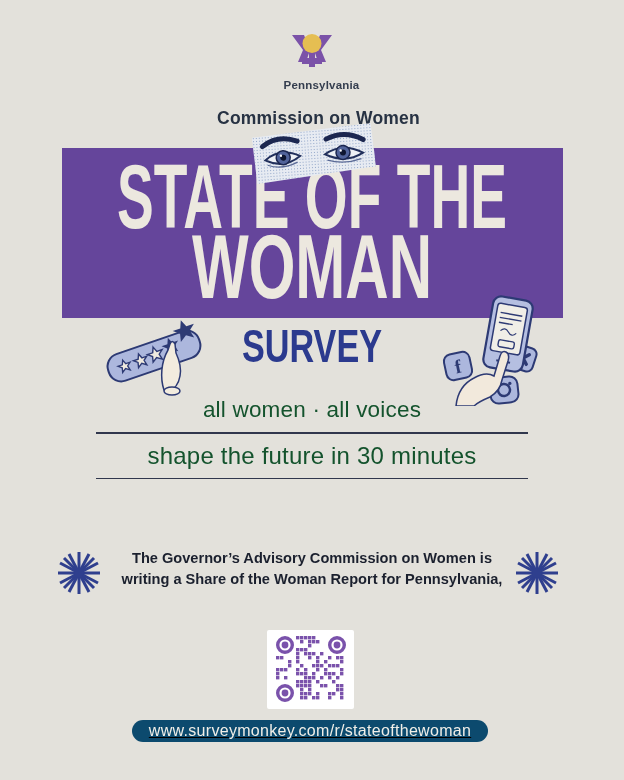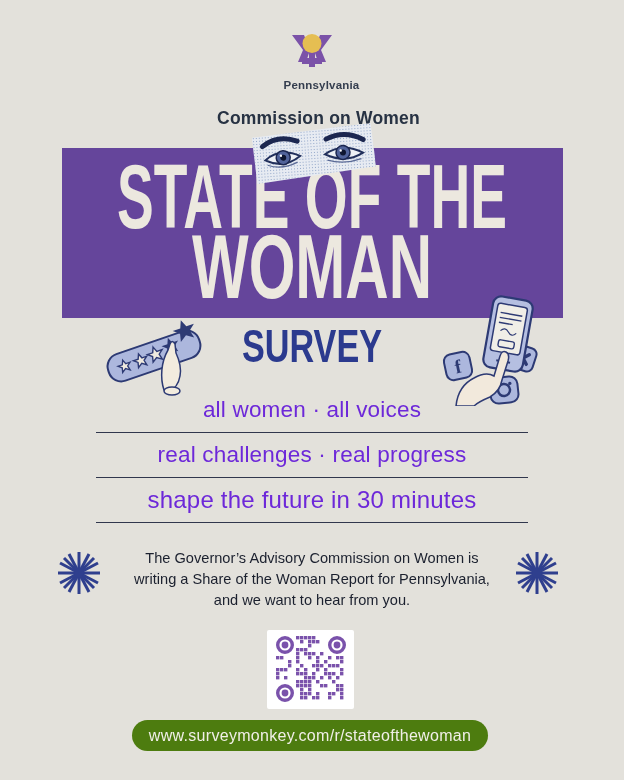--- a/index.html
+++ b/index.html
@@ -24,34 +24,34 @@
         background-size:3px 3px;
         clip-path:polygon(0 12%,98% 0,100% 82%,2% 100%);}
 
   .decor{z-index:2;}
   .survey-svg{left:212px;top:322px;z-index:2;}
   .survey-svg text{font-family:"Liberation Sans",sans-serif;font-weight:700;fill:#2B3A8E;}
 
   
   .taglines{left:0;right:0;top:388px;}
   .tag-row{height:44px;display:flex;align-items:center;justify-content:center;
-           font-size:22.5px;color:#6d28d9;letter-spacing:.2px;}
+           font-size:22.5px;color:#14532d;letter-spacing:.2px;}
   .tag-row.big{font-size:24px;}
   .tag-divider{width:432px;margin:0 auto;border:0;border-top:1.6px solid #31374D;}
 
   
-  .description{left:0;right:0;top:548px;text-align:center;font-size:14.6px;font-weight:400;
+  .description{left:0;right:0;top:548px;text-align:center;font-size:14.6px;font-weight:700;
                color:#1B202E;line-height:20.8px;}
 
   
   .qr-card{left:267px;top:630px;width:87px;height:79px;background:#FFFFFF;border-radius:2px;}
 
   
-  .pill{left:132px;top:720px;width:356px;height:31px;background:#4d7c0f;border-radius:16px;
-        display:flex;align-items:center;justify-content:center;cursor:pointer;}
+  .pill{left:132px;top:720px;width:356px;height:22px;background:#0c4a6e;border-radius:16px;
+        display:flex;align-items:center;justify-content:center;cursor:pointer;text-decoration:underline;}
   .pill span{color:#F1EFE8;font-size:16px;letter-spacing:.3px;}
 </style>
 </head>
 <body>
 
 <div class="abs" style="inset:0;">
 
   <svg class="abs" style="left:284px;top:30px;" width="56" height="46" viewBox="0 0 56 46">
     <polygon points="8,5 20,5 26,20 22,32 14,32 19,20" fill="#7B52A8"></polygon>
     <polygon points="48,5 36,5 30,20 34,32 42,32 37,20" fill="#7B52A8"></polygon>
@@ -130,21 +130,20 @@
     <path d="M26,112 Q28,92 44,84 Q56,77 64,82 L70,62 Q72,56 76,58 Q80,60 78,67 L72,86 Q70,97 60,103 Q48,108 44,112 Z" fill="#F2E9DC" stroke="#2D3A74" stroke-width="1.5"></path>
   </svg>
 
   <svg class="abs survey-svg" width="200" height="48" viewBox="0 0 200 48">
     <text x="30" y="40" font-size="46" textLength="140" lengthAdjust="spacingAndGlyphs">SURVEY</text>
   </svg>
 
   <div class="abs taglines">
     <div class="tag-row">all women · all voices</div>
     <hr class="tag-divider">
-    <div class="tag-row">real challenges · real progress</div>
     <hr class="tag-divider">
     <div class="tag-row big">shape the future in 30 minutes</div>
     <hr class="tag-divider">
   </div>
 
   <svg class="abs" style="left:56px;top:550px;" width="46" height="46" viewBox="0 0 46 46">
     <g stroke="#2F3F8E" stroke-width="3">
       <line x1="23" y1="2" x2="23" y2="44"></line>
         <line x1="2" y1="23" x2="44" y2="23"></line>
       <line x1="8" y1="8" x2="38" y2="38"></line>
@@ -166,21 +165,20 @@
         <line x1="13" y1="42" x2="33" y2="4"></line>
       <line x1="4" y1="13" x2="42" y2="33"></line>
         <line x1="4" y1="33" x2="42" y2="13"></line>
     </g>
     <circle cx="23" cy="23" r="5" fill="#2F3F8E"></circle>
   </svg>
 
   <div class="abs description">
     <span style="display:block">The Governor’s Advisory Commission on Women is</span>
     <span style="display:block">writing a Share of the Woman Report for Pennsylvania,</span>
-    <span style="display:block">and we want to hear from you.</span>
   </div>
 
   <div class="abs qr-card">
     <svg width="87" height="79" viewBox="0 0 87 79">
       <g id="qr-cells" fill="#7A52AB">
           <rect x="29" y="6" width="3.4" height="3.4"></rect>
           <rect x="33" y="6" width="3.4" height="3.4"></rect>
           <rect x="37" y="6" width="3.4" height="3.4"></rect>
           <rect x="41" y="6" width="3.4" height="3.4"></rect>
           <rect x="45" y="6" width="3.4" height="3.4"></rect>

